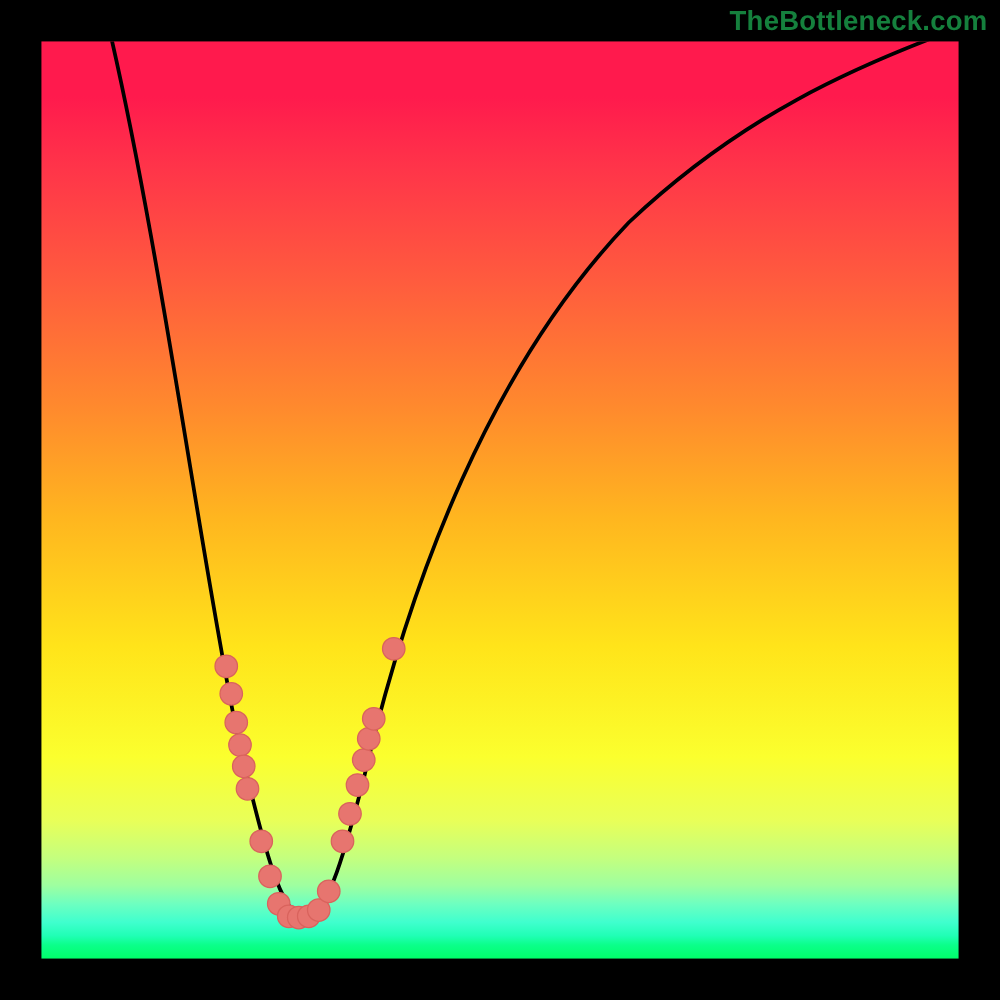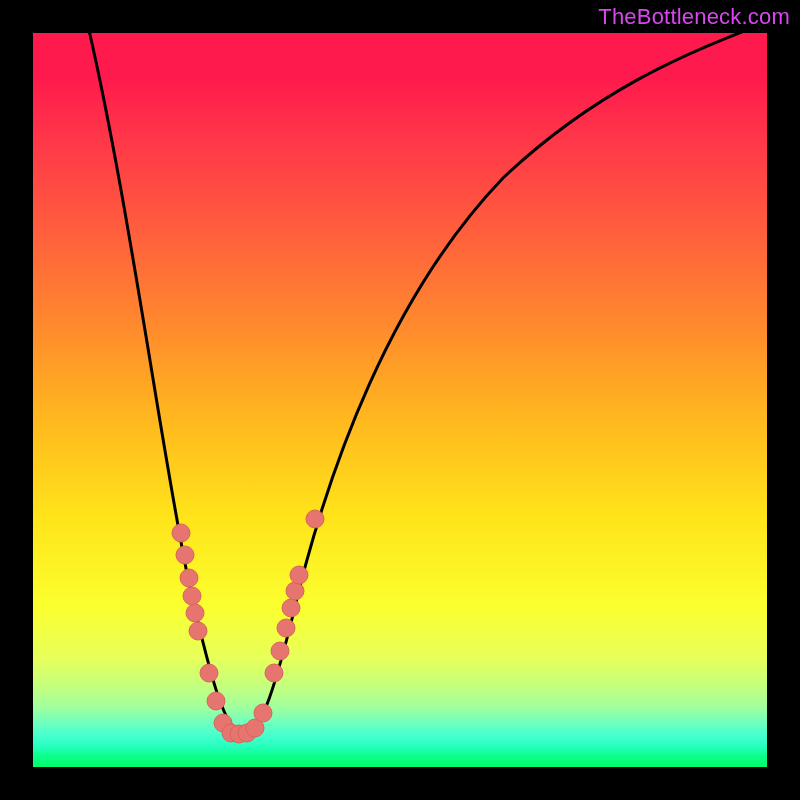--- a/index.html
+++ b/index.html
@@ -39,23 +39,23 @@
       #40ffce 96%,
       #20ffb5 97.5%,
       #0bff8a 98.5%,
       #00ff6a 100%
     );
   }
   .watermark {
     position: absolute;
     top: 4px;
     right: 10px;
-    color: #d946ef;
+    color: #15803d;
     font-size: 22px;
-    font-weight: 400;
+    font-weight: 700;
     letter-spacing: 0.2px;
     user-select: none;
   }
   svg.curve {
     position: absolute;
     inset: 0;
     width: 100%;
     height: 100%;
   }
 </style>

